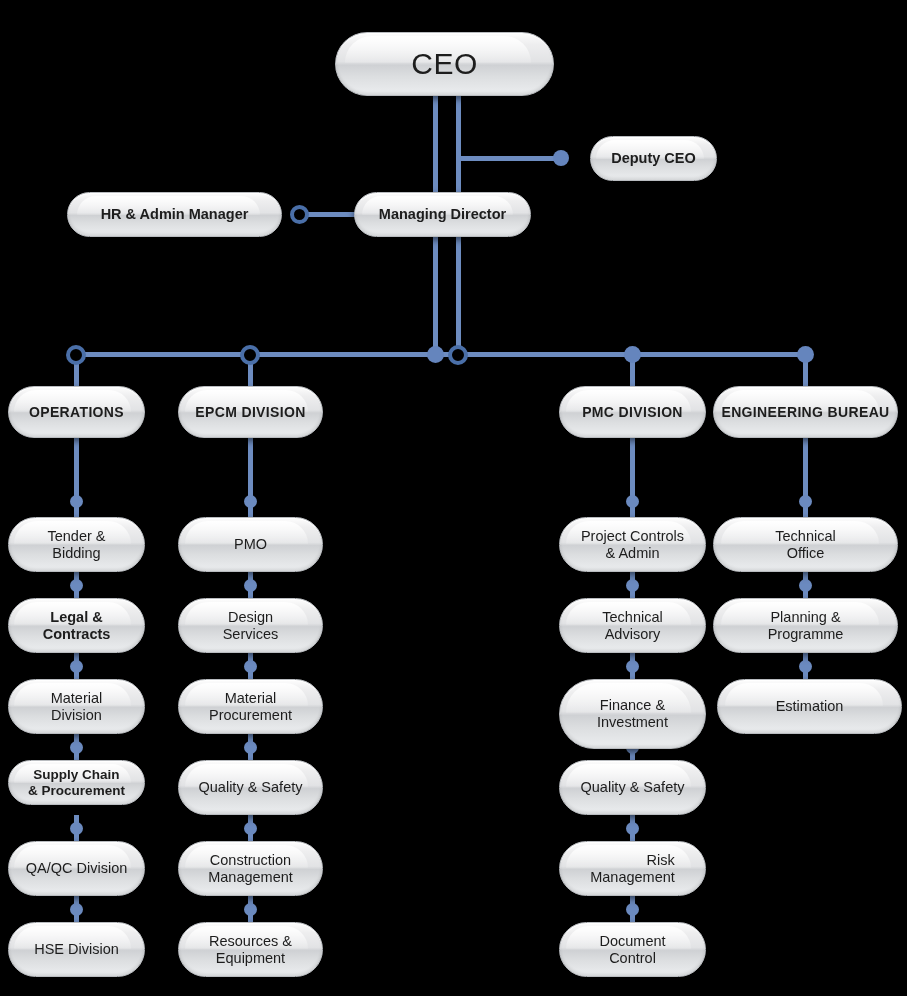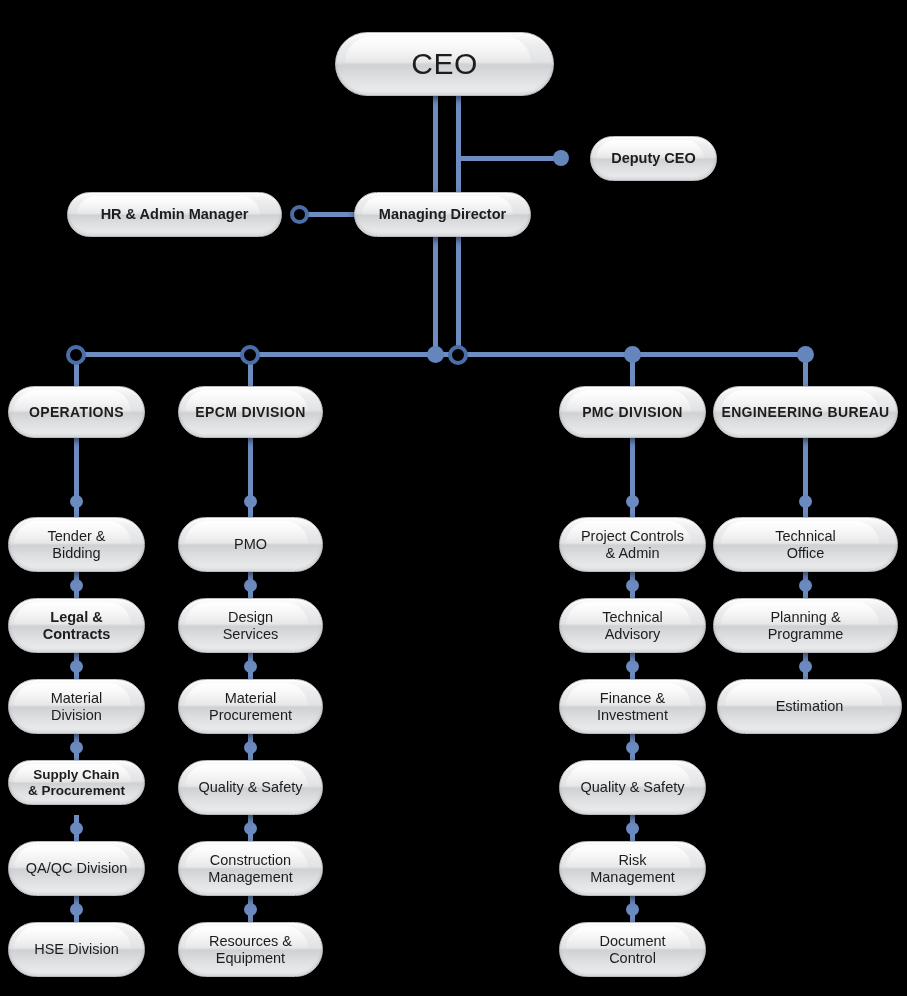--- a/index.html
+++ b/index.html
@@ -182,28 +182,28 @@
       <div class="vline" style="left: 630px; top: 438px; height: 79px;"></div>
       <div class="minidot" style="left: 626px; top: 495px;"></div>
       <div class="node leaf" style="left: 559px; top: 517px; width: 147px; height: 55px;"><span>Project Controls
 &amp; Admin</span></div>
       <div class="vline" style="left: 630px; top: 572px; height: 26px;"></div>
       <div class="minidot" style="left: 626px; top: 579px;"></div>
       <div class="node leaf" style="left: 559px; top: 598px; width: 147px; height: 55px;"><span>Technical
 Advisory</span></div>
       <div class="vline" style="left: 630px; top: 653px; height: 26px;"></div>
       <div class="minidot" style="left: 626px; top: 660px;"></div>
-      <div class="node leaf" style="left: 559px; top: 679px; width: 147px; height: 55px;"><span>Finance &amp;
+      <div class="node leaf" style="left: 559px; top: 679px; width: 147px; height: 70px;"><span>Finance &amp;
 Investment</span></div>
       <div class="vline" style="left: 630px; top: 734px; height: 26px;"></div>
       <div class="minidot" style="left: 626px; top: 741px;"></div>
       <div class="node leaf" style="left: 559px; top: 760px; width: 147px; height: 55px;"><span>Quality &amp; Safety</span></div>
       <div class="vline" style="left: 630px; top: 815px; height: 26px;"></div>
       <div class="minidot" style="left: 626px; top: 822px;"></div>
-      <div class="node leaf" style="left: 559px; top: 841px; width: 147px; height: 55px;"><span>Risk
+      <div class="node leaf" style="left: 559px; top: 841px; width: 147px; height: 55px; text-align: right;"><span>Risk
 Management</span></div>
       <div class="vline" style="left: 630px; top: 896px; height: 26px;"></div>
       <div class="minidot" style="left: 626px; top: 903px;"></div>
       <div class="node leaf" style="left: 559px; top: 922px; width: 147px; height: 55px;"><span>Document
 Control</span></div>
       <div class="vline" style="left: 803px; top: 352px; height: 34px;"></div>
       <div class="dot" style="left: 797px; top: 346px; width: 17px; height: 17px;"></div>
       <div class="node division" style="left: 713px; top: 386px; width: 185px; height: 52px;"><span>ENGINEERING BUREAU</span></div>
       <div class="vline" style="left: 803px; top: 438px; height: 79px;"></div>
       <div class="minidot" style="left: 799px; top: 495px;"></div>

